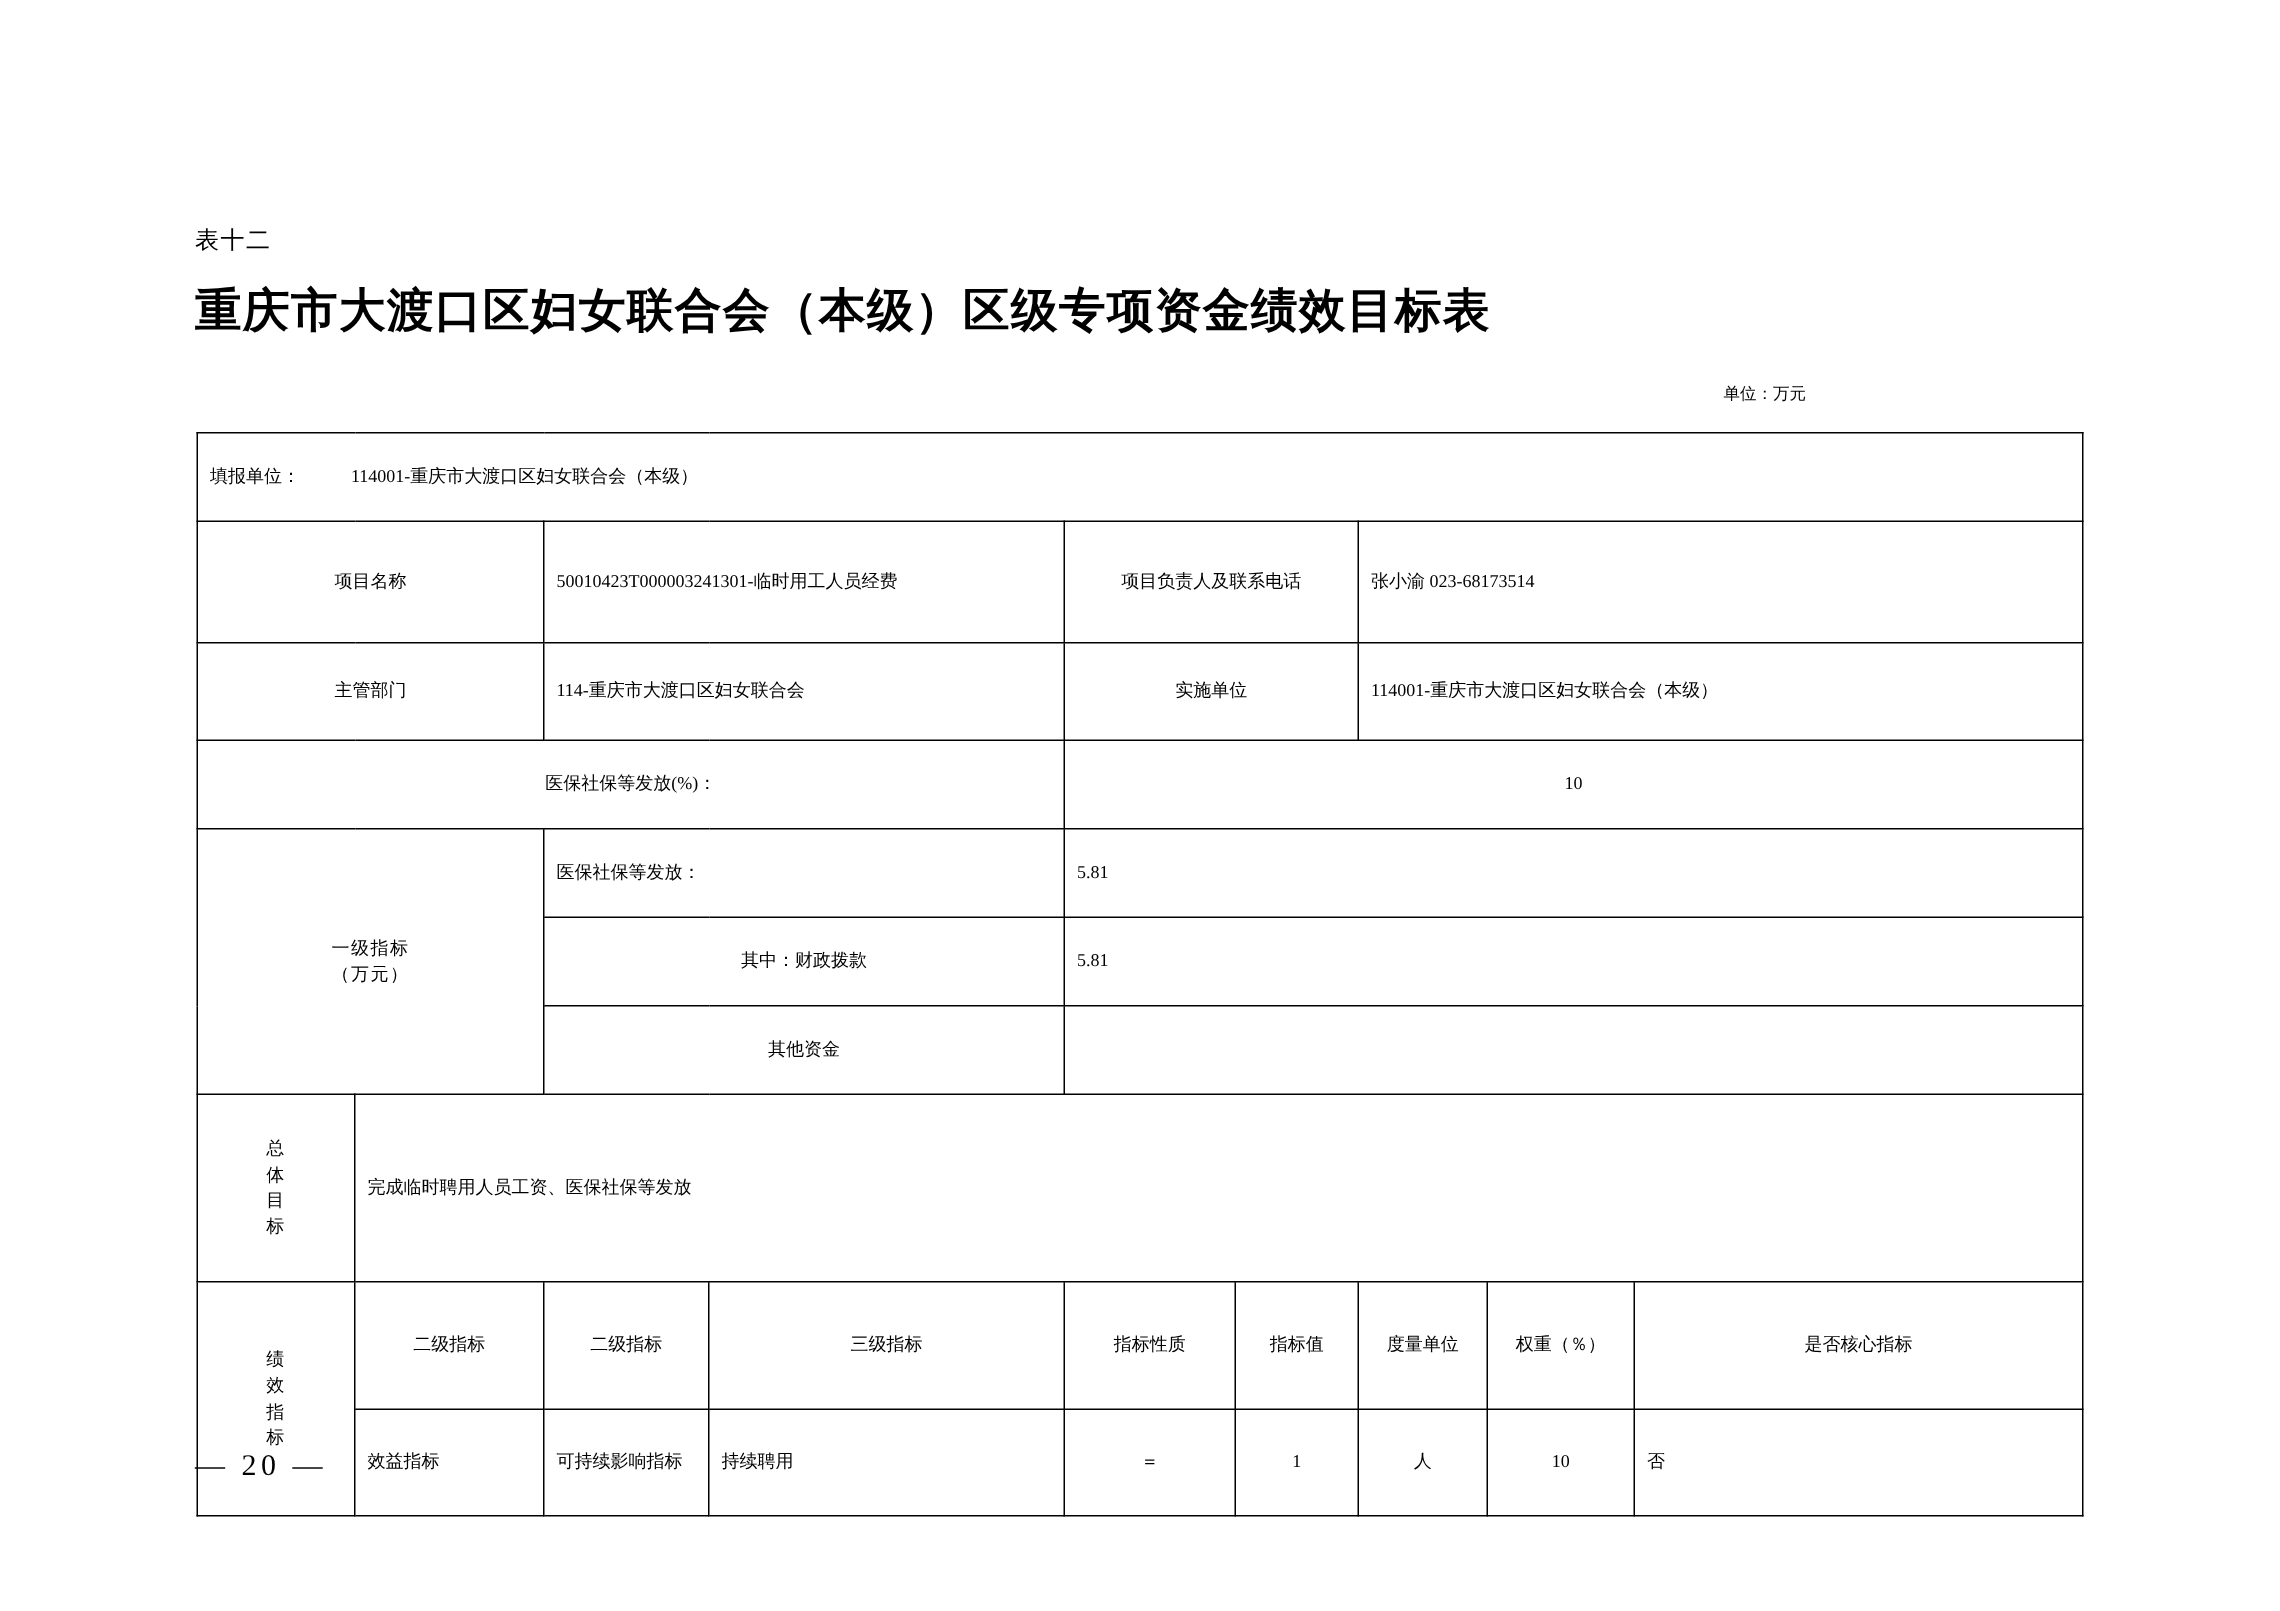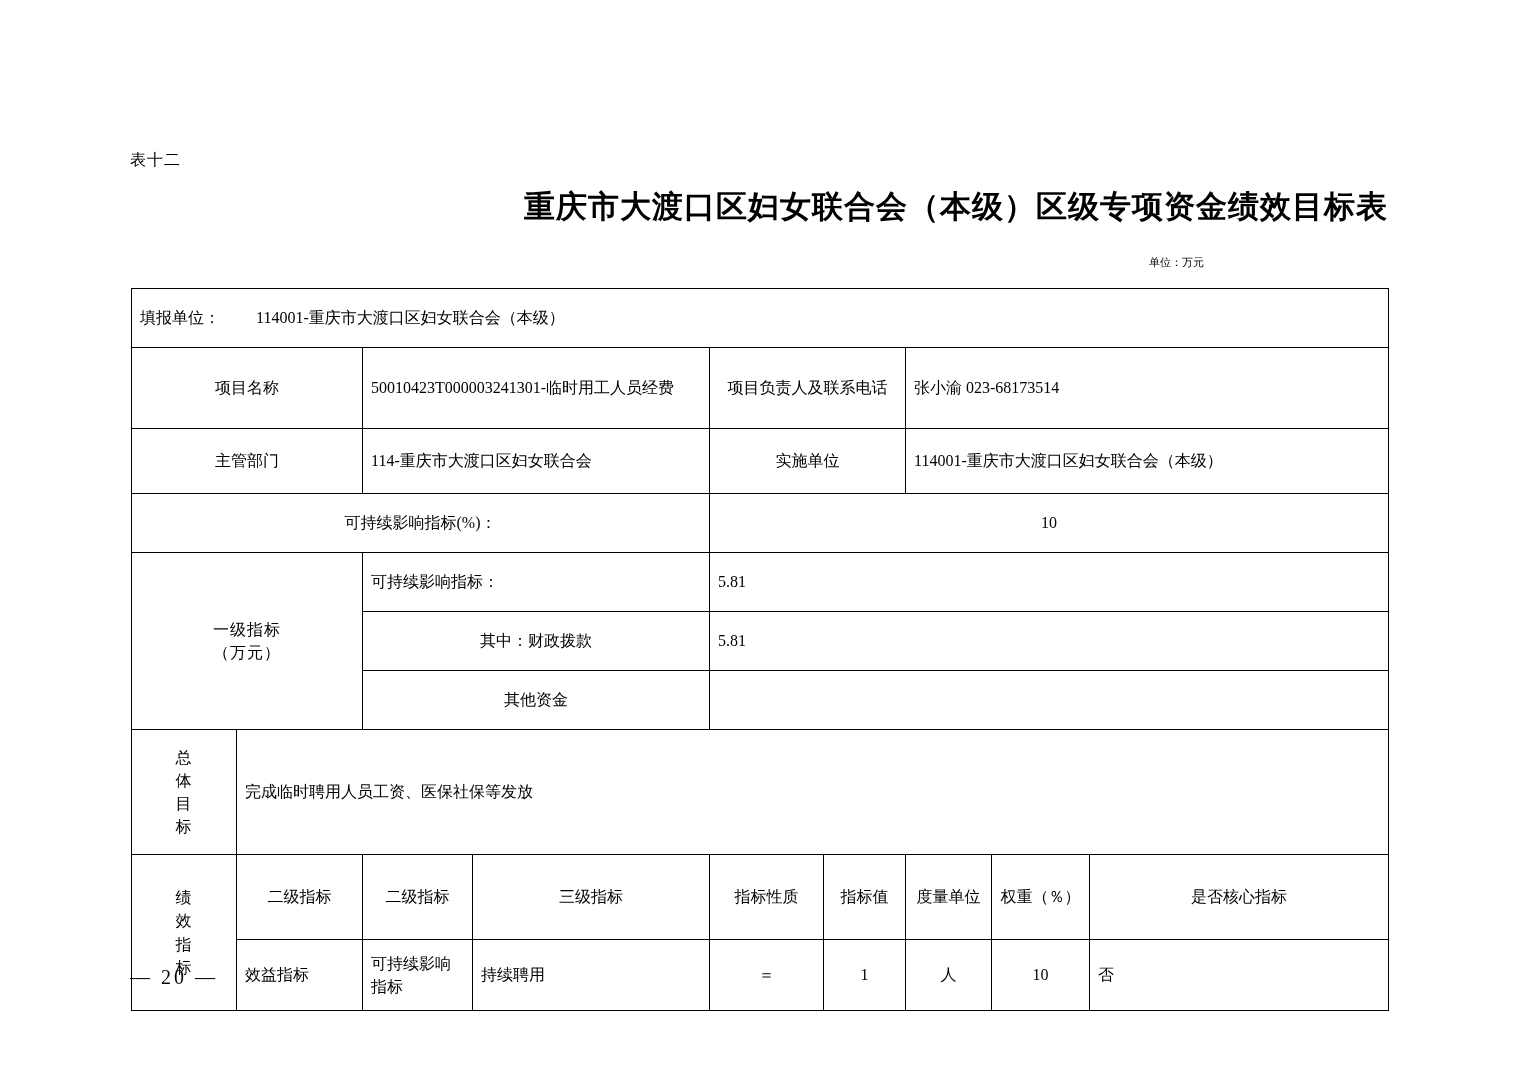--- a/index.html
+++ b/index.html
@@ -26,42 +26,42 @@
     left: 130px;
     top: 150px;
     font-size: 16px;
     letter-spacing: 1px;
   }
   .doc-title {
     position: absolute;
     left: 130px;
     top: 186px;
     width: 1258px;
-    text-align: right;
+    text-align: left;
     font-size: 31px;
     font-weight: bold;
     letter-spacing: 1px;
   }
   .unit-note {
     position: absolute;
     right: 132px;
     top: 255px;
     font-size: 11px;
   }
   table.main {
     position: absolute;
     left: 131px;
     top: 288px;
     width: 1257px;
     border-collapse: collapse;
     table-layout: fixed;
   }
   table.main td {
     border: 1px solid #000000;
-    font-size: 16px;
+    font-size: 12px;
     padding: 6px 8px;
     vertical-align: middle;
     line-height: 1.45;
   }
   .c { text-align: center; }
   .l { text-align: left; }
   .r { text-align: left; }
   .pad-l { padding-left: 14px; }
   .pad-r { padding-right: 14px; }
   .vtext {
@@ -125,30 +125,30 @@
     </tr>
 
     <tr>
       <td class="c" colspan="2" style="height:52px;">主管部门</td>
       <td class="l" colspan="3">114-重庆市大渡口区妇女联合会</td>
       <td class="c" colspan="2">实施单位</td>
       <td class="l pad-l" colspan="4">114001-重庆市大渡口区妇女联合会（本级）</td>
     </tr>
 
     <tr>
-      <td class="c" colspan="5" style="height:46px;">可持续影响指标(%)：</td>
+      <td class="c" colspan="5" style="height:46px;">医保社保等发放(%)：</td>
       <td class="c" colspan="6">10</td>
     </tr>
 
     <tr>
       <td class="vtext" rowspan="3" colspan="2">
         <span>一级指标</span>
         <span>（万元）</span>
       </td>
-      <td class="l pad-l" colspan="3" style="height:46px;">可持续影响指标：</td>
+      <td class="l pad-l" colspan="3" style="height:46px;">医保社保等发放：</td>
       <td class="r pad-r" colspan="6">5.81</td>
     </tr>
     <tr>
       <td class="c" colspan="3" style="height:46px;">其中：财政拨款</td>
       <td class="r pad-r" colspan="6">5.81</td>
     </tr>
     <tr>
       <td class="c" colspan="3" style="height:46px;">其他资金</td>
       <td class="r pad-r" colspan="6"></td>
     </tr>

